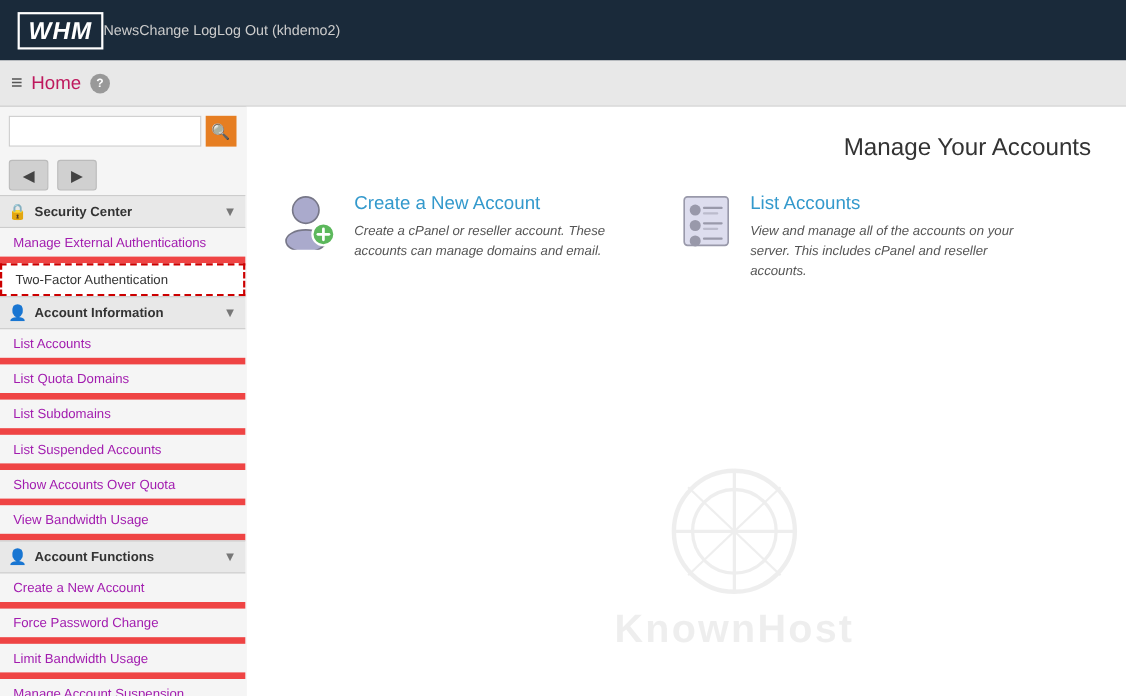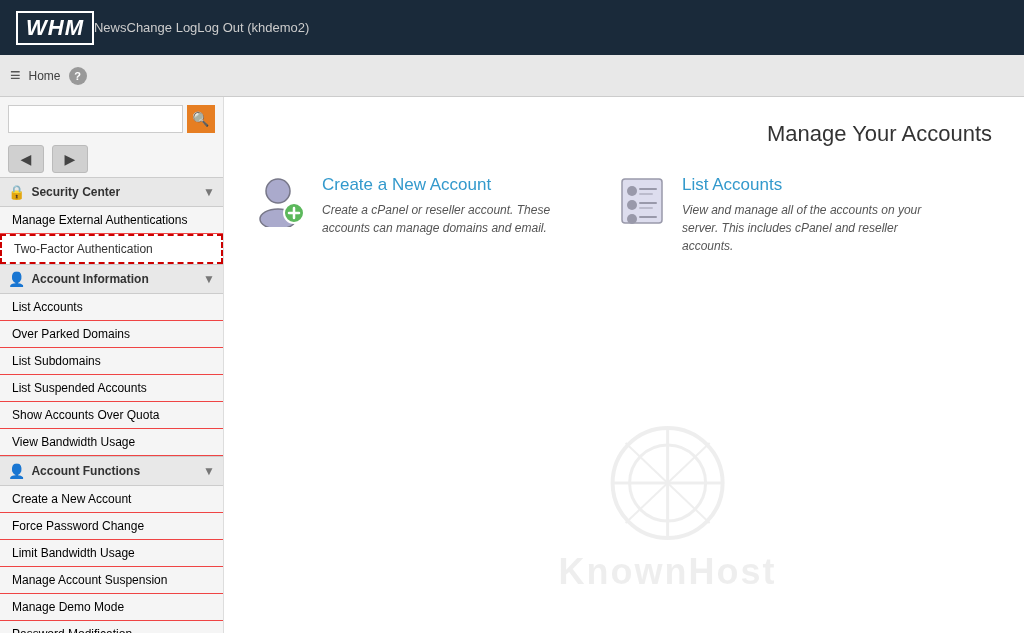--- a/index.html
+++ b/index.html
@@ -38,22 +38,22 @@
       padding: 0 10px;
       gap: 8px;
       border-bottom: 1px solid #ccc;
     }
     .toolbar-icon {
       font-size: 18px;
       color: #555;
       cursor: pointer;
     }
     .home-link {
-      color: #404040;
-      font-size: 12px;
+      color: #be185d;
+      font-size: 17px;
       cursor: pointer;
     }
     .help-icon {
       display: inline-flex;
       align-items: center;
       justify-content: center;
       width: 18px;
       height: 18px;
       border-radius: 50%;
       background: #999;
@@ -149,23 +149,23 @@
     }
     .section-header-arrow {
       font-size: 12px;
       color: #777;
     }
 
     
     .sidebar-item {
       padding: 6px 12px;
       font-size: 12px;
-      color: #000000;
-      cursor: pointer;
-      border-bottom: 1px solid #ef4444;
+      color: #a21caf;
+      cursor: pointer;
+      border-bottom: 6px solid #ef4444;
     }
 
     
     .sidebar-item.highlighted {
       border: 2px dashed #cc0000;
       color: #333;
       background: #fff;
     }
 
     
@@ -276,21 +276,21 @@
     </div>
     <div class="sidebar-item">Manage External Authentications</div>
     <div class="sidebar-item highlighted">Two-Factor Authentication</div>
 
     <div class="section-header">
       <span class="section-header-icon">👤</span>
       <span class="section-header-title">Account Information</span>
       <span class="section-header-arrow">▼</span>
     </div>
     <div class="sidebar-item">List Accounts</div>
-    <div class="sidebar-item">Over Parked Domains</div>
+    <div class="sidebar-item">List Quota Domains</div>
     <div class="sidebar-item">List Subdomains</div>
     <div class="sidebar-item">List Suspended Accounts</div>
     <div class="sidebar-item">Show Accounts Over Quota</div>
     <div class="sidebar-item">View Bandwidth Usage</div>
 
     <div class="section-header">
       <span class="section-header-icon">👤</span>
       <span class="section-header-title">Account Functions</span>
       <span class="section-header-arrow">▼</span>
     </div>

